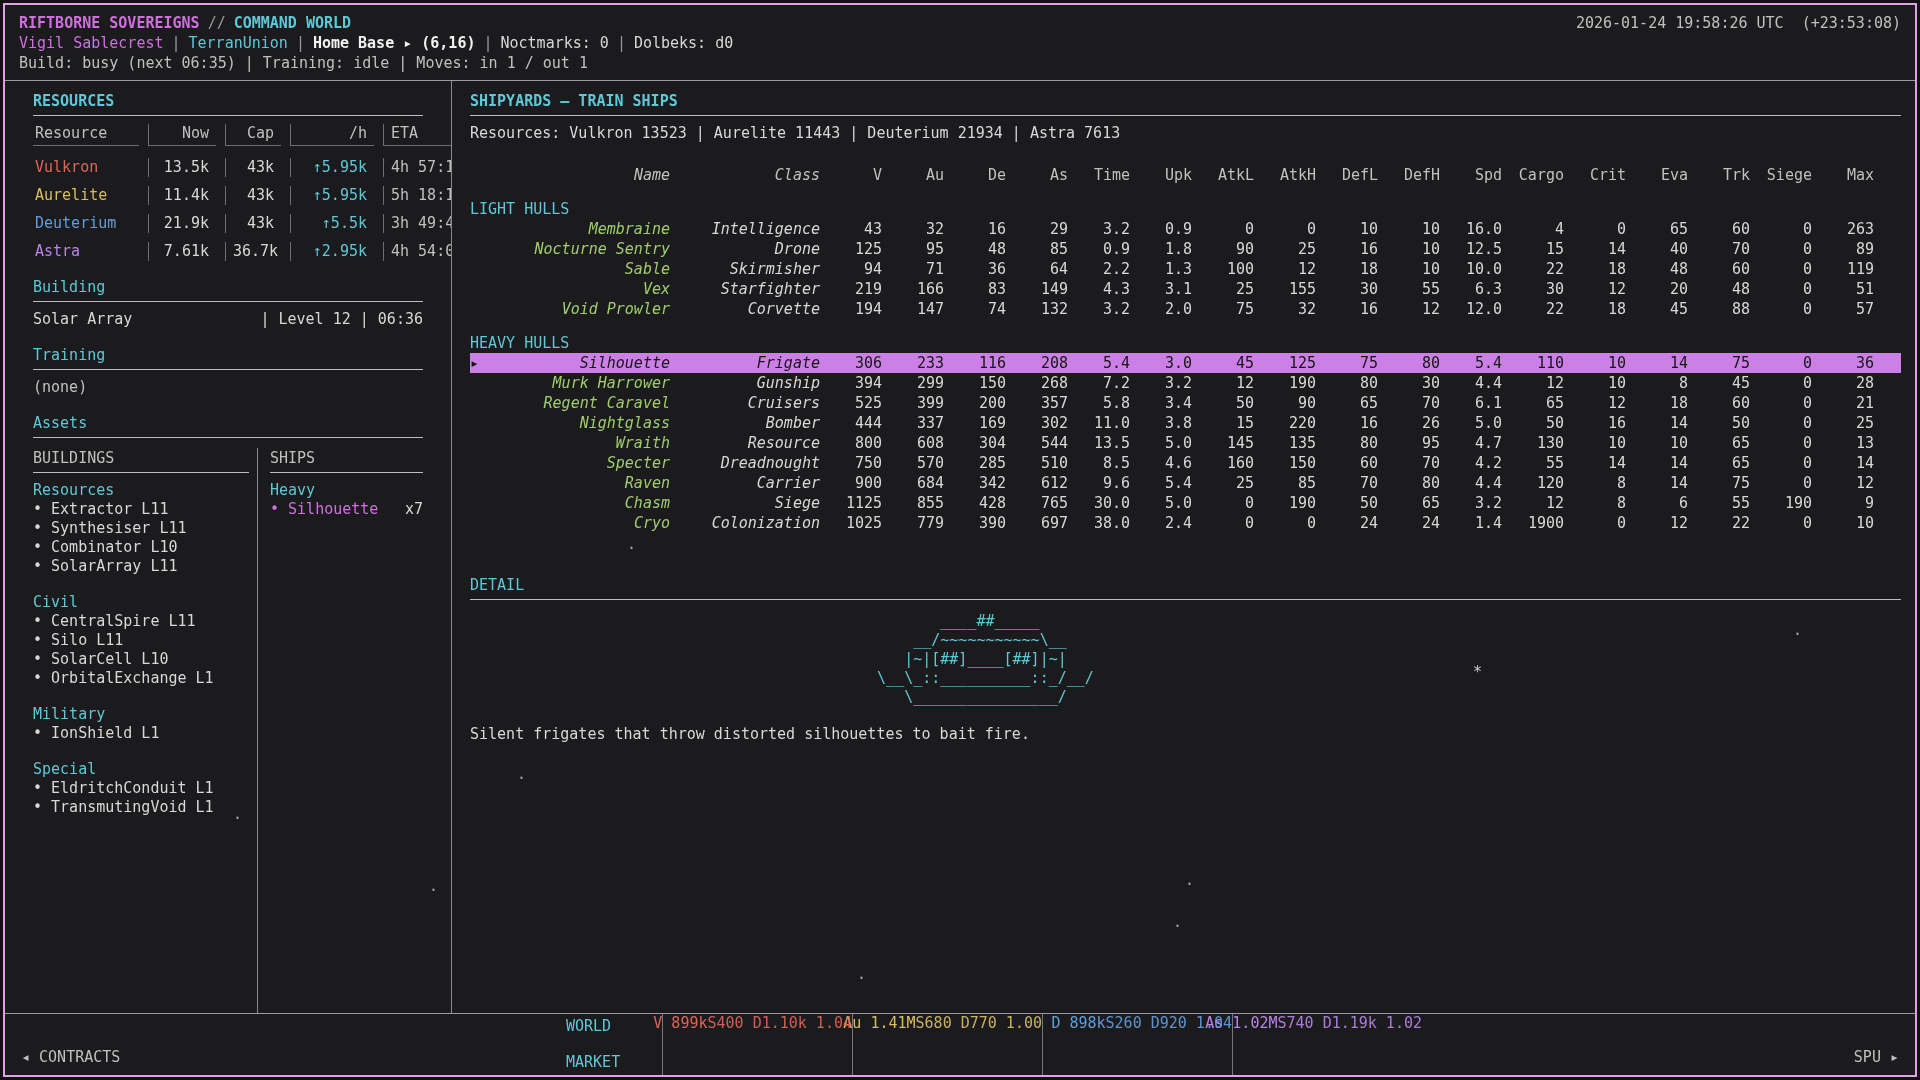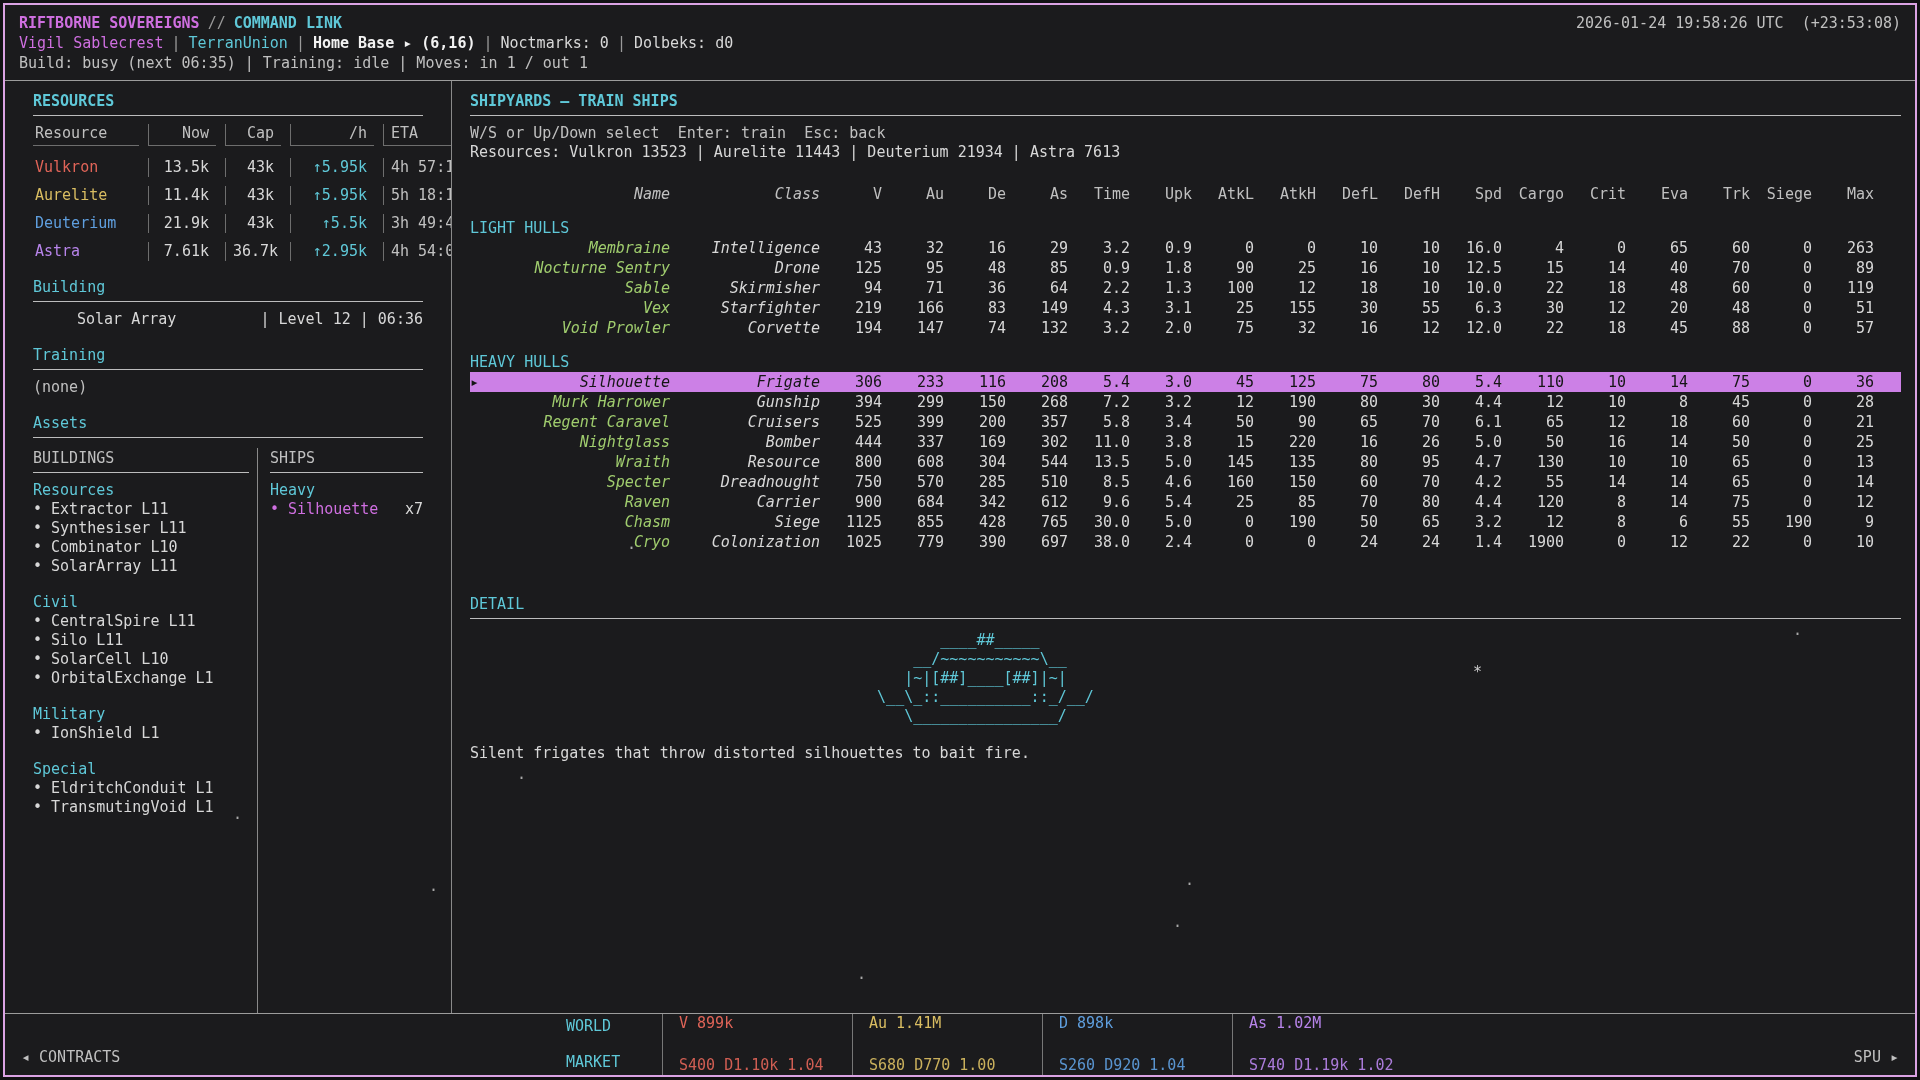--- a/index.html
+++ b/index.html
@@ -42,21 +42,21 @@
   .mt{margin-top:16px;}
 
   
   .res-table{display:grid; grid-template-columns:106px 68px 56px 84px 106px; line-height:19px;gap:9px;}
   .res-table .cell{padding:0 7px 0 2px; white-space:pre;}
   .res-table .colsep{border-left:1px solid var(--rule-dim); padding-left:7px;}
   .res-table .head{color:var(--mid); border-bottom:1px solid var(--rule-dim); padding-bottom:2px; margin-bottom:3px;}
   .res-table .r{text-align:right;}
   .res-table .l{text-align:left;}
 
-  .build-row{display:flex; justify-content:space-between; line-height:19px; white-space:pre;margin-left:44px;}
+  .build-row{display:flex; justify-content:space-between; line-height:19px; white-space:pre;}
 
   
   .assets-panel{display:flex; flex:1; margin-top:2px; min-height:0;}
   .assets-col{flex:0 0 224px; padding-right:8px;}
   .assets-col.right{flex:1; border-left:1px solid #8a8a8a; padding-left:12px; padding-right:0;}
   .panel-head{line-height:20px; color:var(--mid);}
   .asset-group{margin-bottom:17px;}
   .asset-group div{line-height:19px; white-space:pre;}
   .ship-item{display:flex; justify-content:space-between;}
 
@@ -76,34 +76,34 @@
 
   .detail-title{margin-top:42px;}
   .art{margin:12px 0 0 380px; line-height:19px; font-family:inherit; font-size:15px;}
   .desc{margin-top:18px; line-height:19px;}
 
   
   .footer{border-top:1px solid #9c9c9c; height:62px; display:flex; align-items:stretch; padding:0 16px; position:relative; z-index:1;}
   .f-contracts{flex:0 0 545px; align-self:flex-end; padding-bottom:9px; white-space:pre;}
   .f-wm{display:flex; flex-direction:column; justify-content:center; line-height:19px; width:96px;gap:17px;}
   .f-markets{display:flex;}
-  .f-market{display:flex; flex-direction:column; justify-content:space-between; line-height:19px; border-left:1px solid #777; padding-left:16px; width:190px; white-space:pre;}
+  .f-market{display:flex; justify-content:flex-end; line-height:19px; border-left:1px solid #777; padding-left:16px; width:190px; white-space:pre;}
   .f-market .m2{opacity:.92;}
   .f-spu{align-self:flex-end; padding-bottom:9px; white-space:pre;}
 </style>
 </head>
 <body>
 
 <div class="frame">
 
   <header class="topbar">
     <div class="line">
       <span class="c-magenta b">RIFTBORNE SOVEREIGNS</span>
       <span class="dim sp">//</span>
-      <span class="c-cyan b">COMMAND LINK</span>
+      <span class="c-cyan b">COMMAND WORLD</span>
       <span class="flex1"></span>
       <span class="mid">2026-01-24 19:58:26 UTC  (+23:53:08)</span>
     </div>
     <div class="line">
       <span class="c-magenta">Vigil Sablecrest</span>
       <span class="dim sp">|</span>
       <span class="c-cyan">TerranUnion</span>
       <span class="dim sp">|</span>
       <span class="bright b">Home Base ▸ (6,16)</span>
       <span class="dim sp">|</span>
@@ -202,21 +202,20 @@
                 <div class="ship-item"><span class="c-magenta">• Silhouette</span><span class="fg">x7</span></div>
               </div>
             </div>
         </div>
       </div>
     </aside>
 
     <main class="main">
       <div class="sec-title c-cyan b">SHIPYARDS – TRAIN SHIPS</div>
       <div class="hr"></div>
-      <div class="help mid">W/S or Up/Down select  Enter: train  Esc: back</div>
       <div class="resline fg">Resources: Vulkron 13523 | Aurelite 11443 | Deuterium 21934 | Astra 7613</div>
 
       <div id="ship-table">
           <div class="trow thead">
             <span class="tc marker"></span>
             <span class="tc l">Name</span>
             <span class="tc l">Class</span>
             <span class="tc r">V</span>
             <span class="tc r">Au</span>
             <span class="tc r">De</span>

